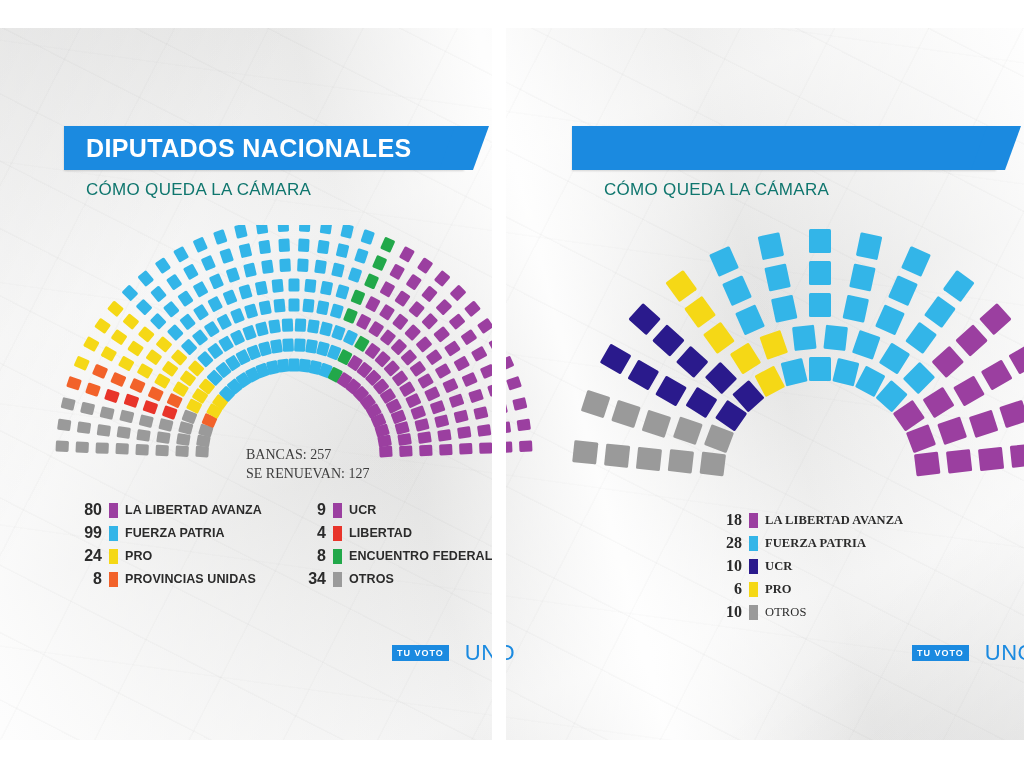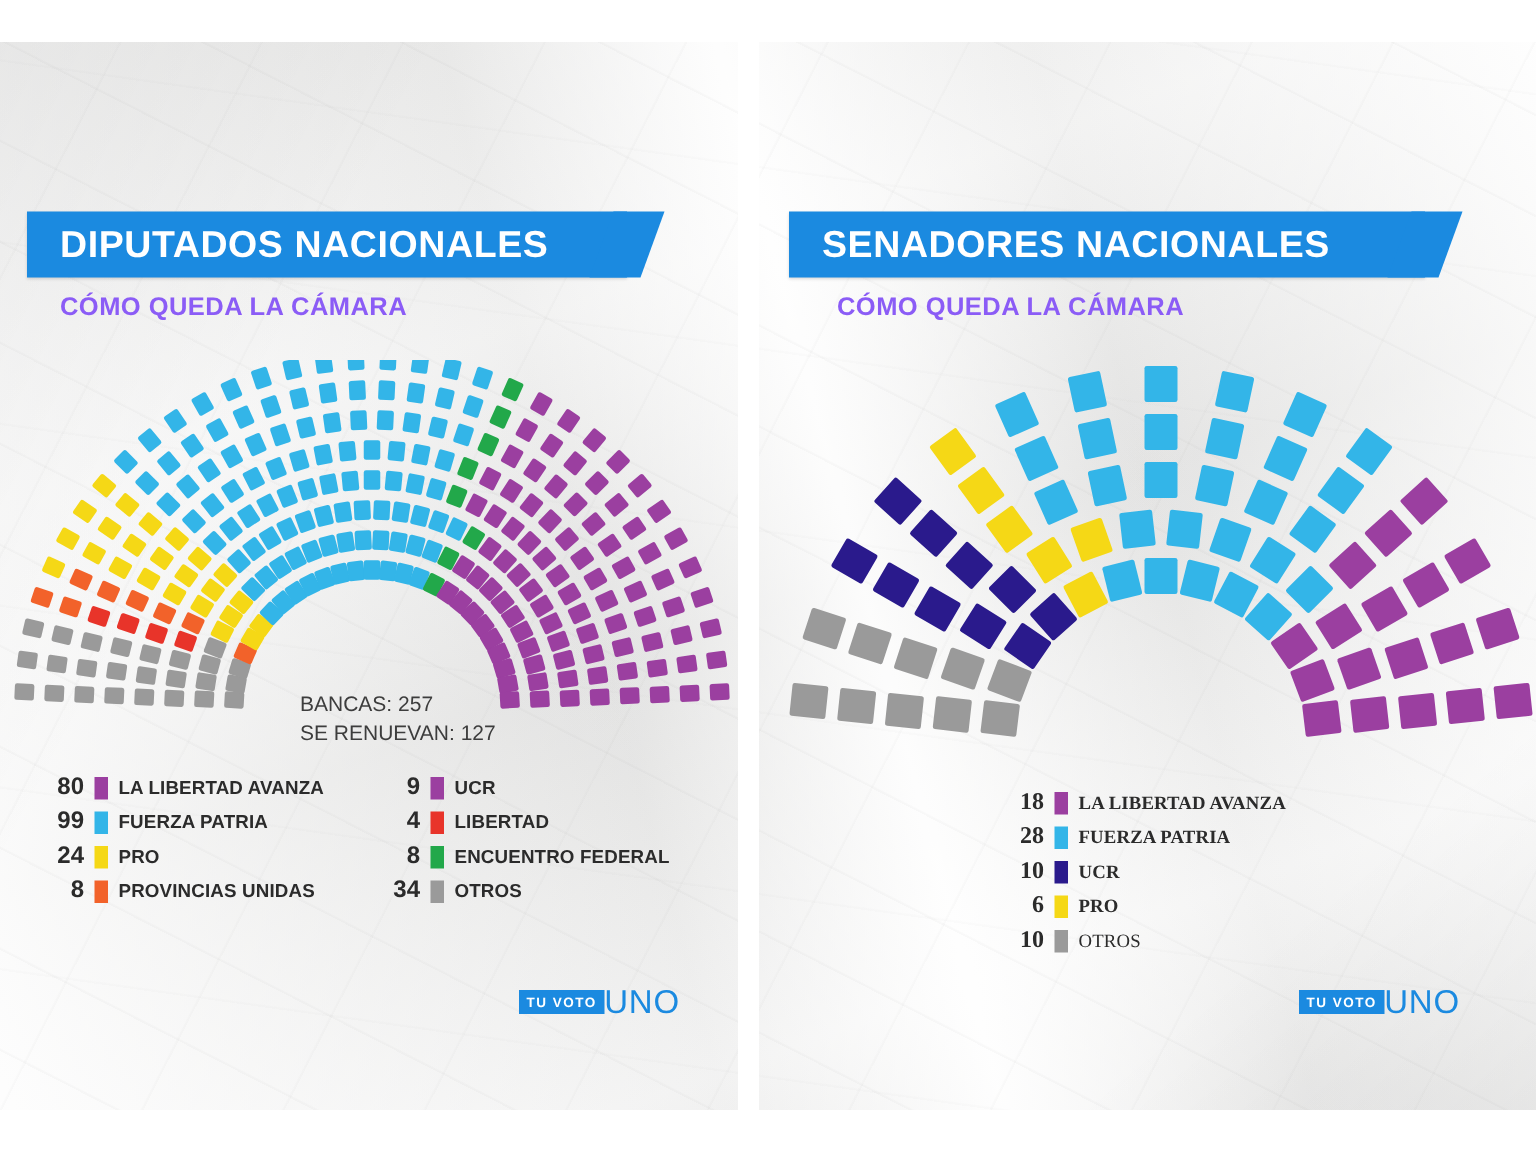--- a/index.html
+++ b/index.html
@@ -49,23 +49,24 @@
     left: 0;
     width: 1024px;
     background: #ffffff;
     z-index: 5;
   }
   .band-top { top: 0; height: 28px; }
   .band-bottom { bottom: 0; height: 28px; }
 
   .panel {
     position: absolute;
-    top: 35px;
+    top: 20px;
     height: 712px;
     z-index: 3;
+    margin-left: 46px;
   }
   .panel-left { left: 0; width: 492px; }
   .panel-right { left: 506px; width: 518px; }
   .panel-gap {
     position: absolute;
     left: 492px; top: 0;
     width: 14px; height: 768px;
     background: #ffffff;
     z-index: 6;
   }
@@ -92,23 +93,23 @@
     font-size: 25px;
     font-weight: bold;
     letter-spacing: 0.4px;
     padding-left: 22px;
     white-space: nowrap;
     position: relative;
     z-index: 2;
   }
   .subtitle {
     position: absolute;
-    color: #8b5cf6;
+    color: #0f766e;
     font-size: 17px;
-    font-weight: bold;
+    font-weight: normal;
     letter-spacing: 0.3px;
     white-space: nowrap;
   }
   .bancas {
     position: absolute;
     color: #3d3d3d;
     font-size: 14px;
     line-height: 19px;
     white-space: nowrap;
   }
@@ -141,21 +142,21 @@
     color: #2b2b2b;
     letter-spacing: 0.1px;
     white-space: nowrap;
   }
   .legend-label.plain { font-weight: normal; }
 
   .logo {
     position: absolute;
     display: flex;
     align-items: center;
-    gap: 0;
+    gap: 16px;
     text-align: right;
   }
   .logo-tuvoto {
     background: #1b8ae0;
     color: #fff;
     font-size: 9px;
     font-weight: bold;
     letter-spacing: 1px;
     padding: 3px 5px 3px 5px;
     position: relative;
@@ -446,21 +447,21 @@
               <rect x="-5.50" y="-6.50" width="11" height="13" rx="1.5" fill="#9b3fa0" transform="translate(399.83,224.77) rotate(87.27)"></rect>
               <rect x="-5.50" y="-6.50" width="11" height="13" rx="1.5" fill="#9b3fa0" transform="translate(419.81,223.82) rotate(87.27)"></rect>
               <rect x="-5.50" y="-6.50" width="11" height="13" rx="1.5" fill="#9b3fa0" transform="translate(439.80,223.13) rotate(87.35)"></rect>
               <rect x="-5.50" y="-6.50" width="11" height="13" rx="1.5" fill="#9b3fa0" transform="translate(459.77,222.21) rotate(87.35)"></rect>
               <rect x="-5.50" y="-6.50" width="11" height="13" rx="1.5" fill="#9b3fa0" transform="translate(479.75,221.29) rotate(87.35)"></rect>
             </g>
         </g>
       </svg>
     </div>
 
-    <div class="bancas" style="left:200px; top:425px;">
+    <div class="bancas" style="left:200px; top:425px;font-family:Liberation Serif, serif;">
       <div>BANCAS: 257</div>
       <div>SE RENUEVAN: 127</div>
     </div>
 
     <div class="legend" style="left:24px; top:480px;">
       <div class="legend-row">
         <span class="legend-num">80</span>
         <span class="legend-swatch" style="background:#9b3fa0"></span>
         <span class="legend-label">LA LIBERTAD AVANZA</span>
       </div>
@@ -506,21 +507,20 @@
 
     <div class="logo" style="left:346px; top:620px;">
       <span class="logo-tuvoto">TU VOTO</span>
       <span class="logo-uno">UNO</span>
     </div>
   </div>
 
   <div class="panel panel-right">
 
     <div class="title-bar" style="left:20px; top:106px; width:424px;">
-      <span class="title-text">SENADORES NACIONALES</span>
       <span class="skew-edge"></span>
     </div>
 
     <div class="subtitle" style="left:52px; top:160px;">CÓMO QUEDA LA CÁMARA</div>
 
     <div style="position:absolute; left:0px; top:205px;">
       <svg width="518" height="280" viewBox="0 0 518 280">
         <g id="sen-seats">
             <rect x="-11.00" y="-12.00" width="22" height="24" rx="1.5" fill="#9a9a9a" transform="translate(160.79,238.98) rotate(-83.08)"></rect>
             <rect x="-11.00" y="-12.00" width="22" height="24" rx="1.5" fill="#9a9a9a" transform="translate(128.88,236.32) rotate(-83.57)"></rect>

